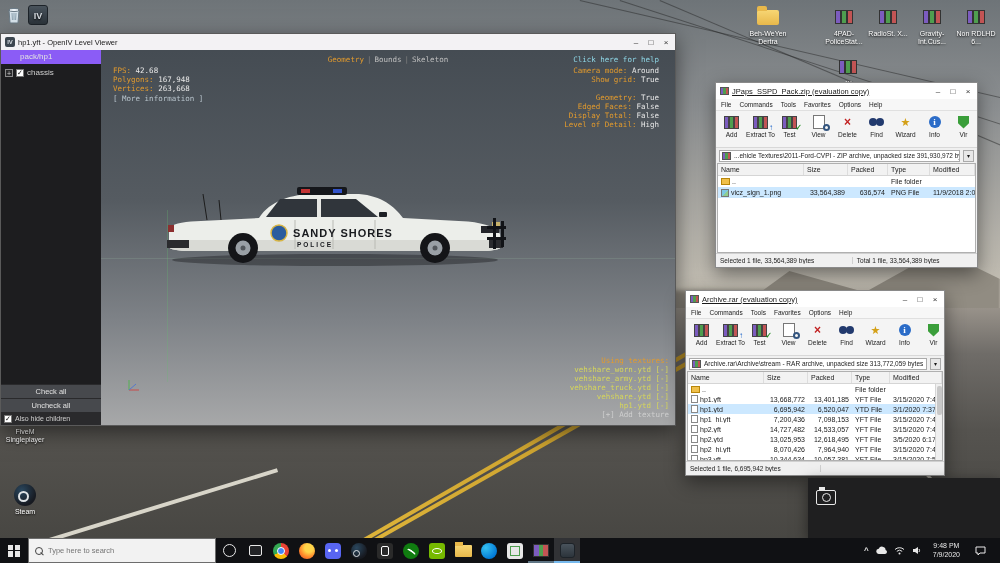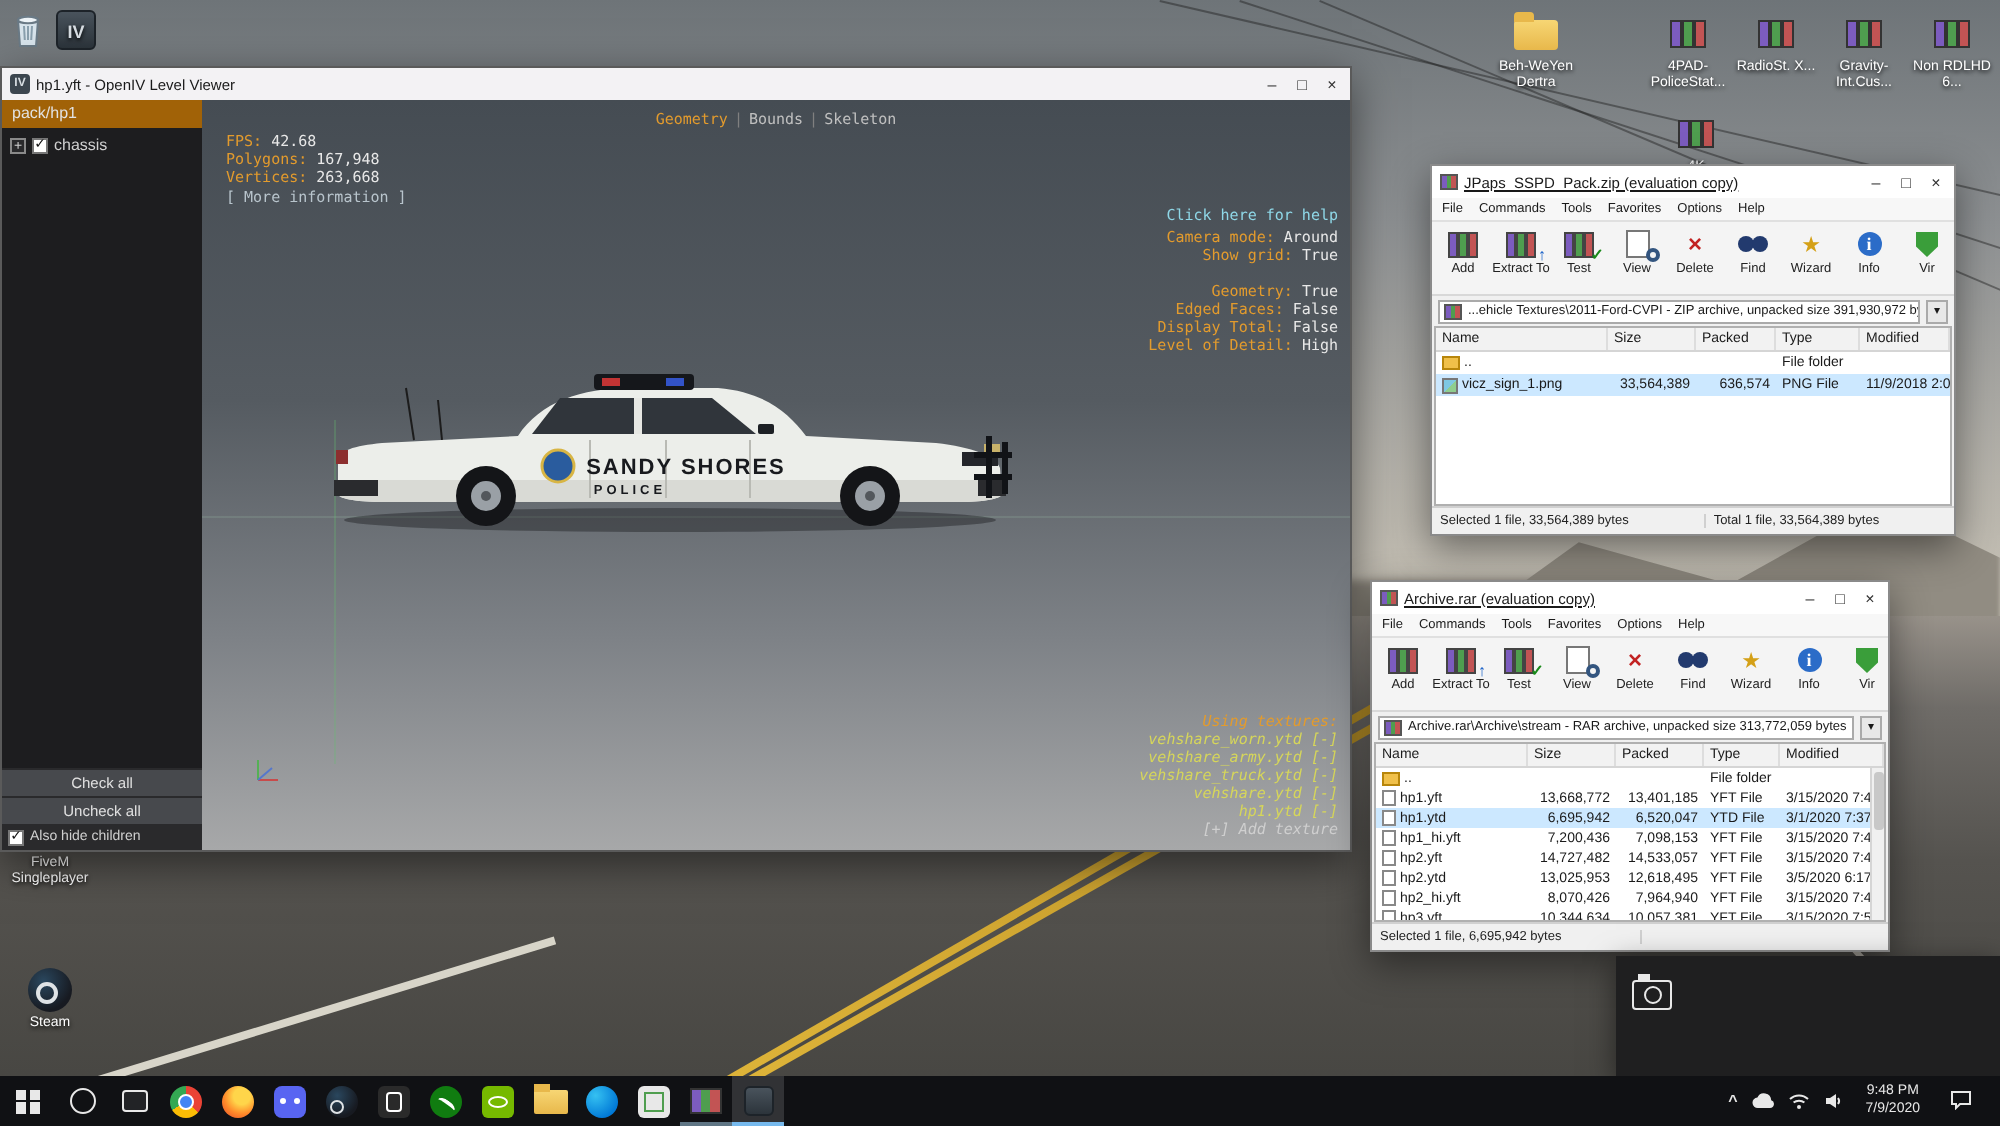--- a/index.html
+++ b/index.html
@@ -43,42 +43,42 @@
   .winbtn{width:10px;text-align:center;cursor:default;}
 
   
   .openiv{position:absolute;left:0;top:33px;width:676px;height:393px;border:1px solid #5a5a5a;box-shadow:0 6px 20px rgba(0,0,0,.5);z-index:2;display:flex;flex-direction:column;background:#1d1d1f;}
   .ov-title{height:16px;background:#f3f2f4;display:flex;align-items:center;gap:3px;padding:0 4px;font-size:7.5px;color:#1a1a1a;}
   .ov-ico{width:10px;height:10px;border-radius:2px;background:#3c464f;color:#d7dde2;font-size:6px;font-weight:bold;line-height:10px;text-align:center;}
   .ov-title .t{flex:1;white-space:nowrap;overflow:hidden;}
   .wbtns{display:flex;gap:5px;color:#333;font-size:8px;}
   .ov-body{flex:1;display:flex;min-height:0;}
   .ov-side{width:100px;background:#1d1d1f;color:#d0d0d0;font-size:8px;position:relative;flex:none;}
-  .ov-root{height:14px;background:#a16207;line-height:14px;padding:0 5px;color:#e2e2e2;}
+  .ov-root{height:14px;background:#8b5cf6;line-height:14px;padding:0 19px;color:#e2e2e2;}
   .ov-node{display:flex;align-items:center;gap:3px;padding:4px 4px;}
   .expand{width:8px;height:8px;border:1px solid #8a8a8a;font-size:7px;line-height:7px;text-align:center;color:#cfcfcf;background:#2a2a2c;}
   .cb{width:8px;height:8px;background:#fff;border:1px solid #777;display:inline-flex;align-items:center;justify-content:center;font-size:7px;line-height:7px;color:#111;flex:none;}
   .ov-side-bottom{position:absolute;left:0;right:0;bottom:0;}
   .side-btn{height:14px;line-height:14px;text-align:center;background:#47494d;color:#e0e0e0;font-size:7.5px;border-top:1px solid #2a2a2c;cursor:default;}
   .ov-hide{height:13px;background:#2a2a2c;display:flex;align-items:center;gap:3px;padding:0 3px;font-size:7px;}
   .ov-view{flex:1;position:relative;background:linear-gradient(180deg,#454c53 0%,#555b61 40%,#7e8287 72%,#a7a8a9 100%);font-family:"DejaVu Sans Mono",monospace;font-size:7.5px;overflow:hidden;}
   .horizon{position:absolute;left:0;right:0;top:208px;height:1px;background:rgba(170,210,180,.16);}
   .gaxis{position:absolute;left:66px;top:160px;width:1px;height:172px;background:rgba(100,190,110,.28);}
   .olbl{color:#e39b2d;}
   .oval{color:#e8e8e8;}
   .stat-block{position:absolute;left:12px;top:16px;line-height:9px;}
   .more{color:#b8c4cc;margin-top:1px;}
   .mode-tabs{position:absolute;left:50%;top:5px;transform:translateX(-50%);white-space:nowrap;color:#9a9a9a;}
   .mode{color:#c0c0c0;}
   .mode.active{color:#e39b2d;}
   .msep{color:#808080;margin:0 3px;}
-  .set-block{position:absolute;right:6px;top:5px;text-align:right;line-height:9px;margin-top:48px;}
+  .set-block{position:absolute;right:16px;top:5px;text-align:right;line-height:9px;}
   .help-link{color:#8fd8e8;margin-bottom:2px;}
   .set-line.gap{margin-top:9px;}
-  .tex-block{position:absolute;right:6px;bottom:6px;text-align:right;line-height:9px;font-style:italic;}
+  .tex-block{position:absolute;right:6px;bottom:6px;text-align:right;line-height:9px;}
   .tex{color:#d6d65a;}
   .addtex{color:#cfcfcf;}
   .car{position:absolute;left:62px;top:126px;width:345px;height:95px;}
   .axis3d{position:absolute;left:26px;top:328px;}
 
   
   .winrar{position:absolute;background:#f0f0f0;border:1px solid #8a8a8a;box-shadow:0 6px 18px rgba(0,0,0,.45);display:flex;flex-direction:column;font-size:7px;color:#1a1a1a;}
   .w1{left:715px;top:82px;width:263px;height:186px;z-index:3;}
   .w2{left:685px;top:290px;width:260px;height:186px;z-index:4;}
   .wr-title{height:16px;background:#fff;display:flex;align-items:center;gap:3px;padding:0 4px;font-size:7.5px;}
@@ -719,20 +719,24 @@
 
   <div class="taskbar">
     <div class="tb-start">
       <span class="winlogo">
           <i></i>
           <i></i>
           <i></i>
           <i></i>
         </span>
     </div>
+    <div class="tb-search">
+      <span class="maglass"></span>
+      <input readonly="" placeholder="Type here to search" style="">
+    </div>
     <div class="tb-app">
         <span class="ring"></span>
       </div>
     <div class="tb-app">
         <span class="tv"></span>
       </div>
     <div class="tb-app">
         <span class="ic ic-chrome"></span>
       </div>
     <div class="tb-app">

